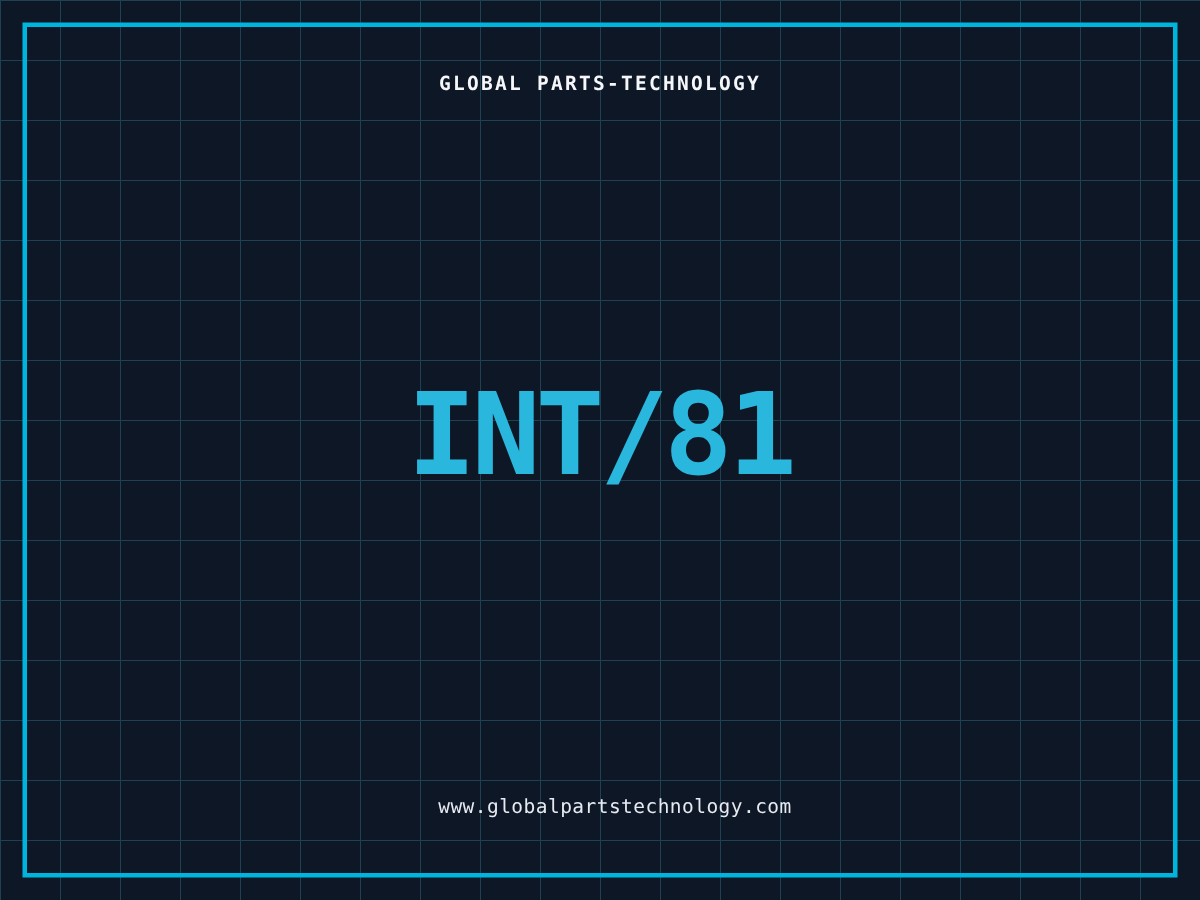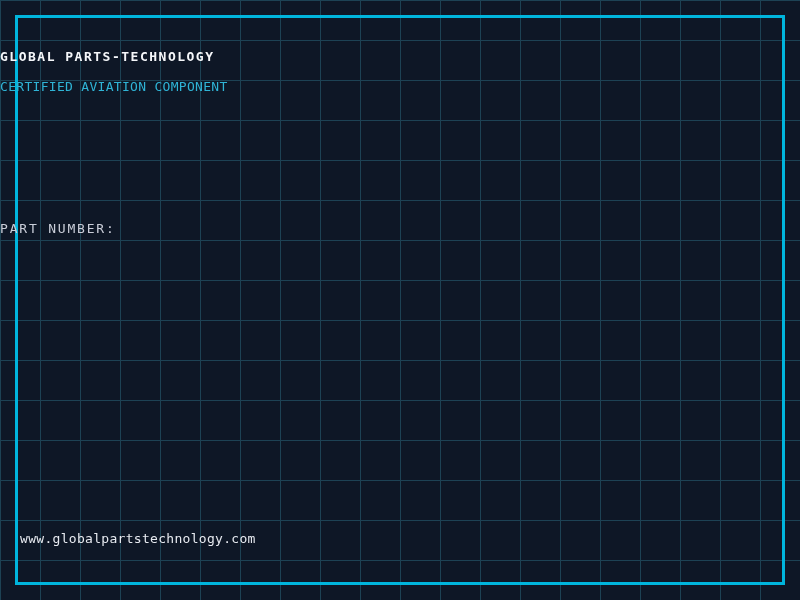--- a/index.html
+++ b/index.html
@@ -29,21 +29,21 @@
     top: 15px;
     width: 770px;
     height: 570px;
     border: 3px solid #00b5dd;
   }
 
   .line {
     position: absolute;
     left: 0;
     width: 100%;
-    text-align: left;
+    text-align: center;
     line-height: 1;
     white-space: nowrap;
   }
 
   .company {
     top: 50px;
     font-size: 13px;
     font-weight: bold;
     letter-spacing: 1.5px;
     color: #f5f7fa;
@@ -80,19 +80,18 @@
   }
 </style>
 </head>
 <body>
 
 <div class="page">
   <div class="frame"></div>
 
   <div class="line company">GLOBAL PARTS-TECHNOLOGY</div>
 
-  <div class="line subtitle">CERTIFIED AVIATION COMPONENT</div>
 
-  <div class="line part-label">PART NUMBER:</div>
 
+  <div class="line part-number">INT/81</div>
 
   <div class="line website">www.globalpartstechnology.com</div>
 </div>
 
 </body></html>

